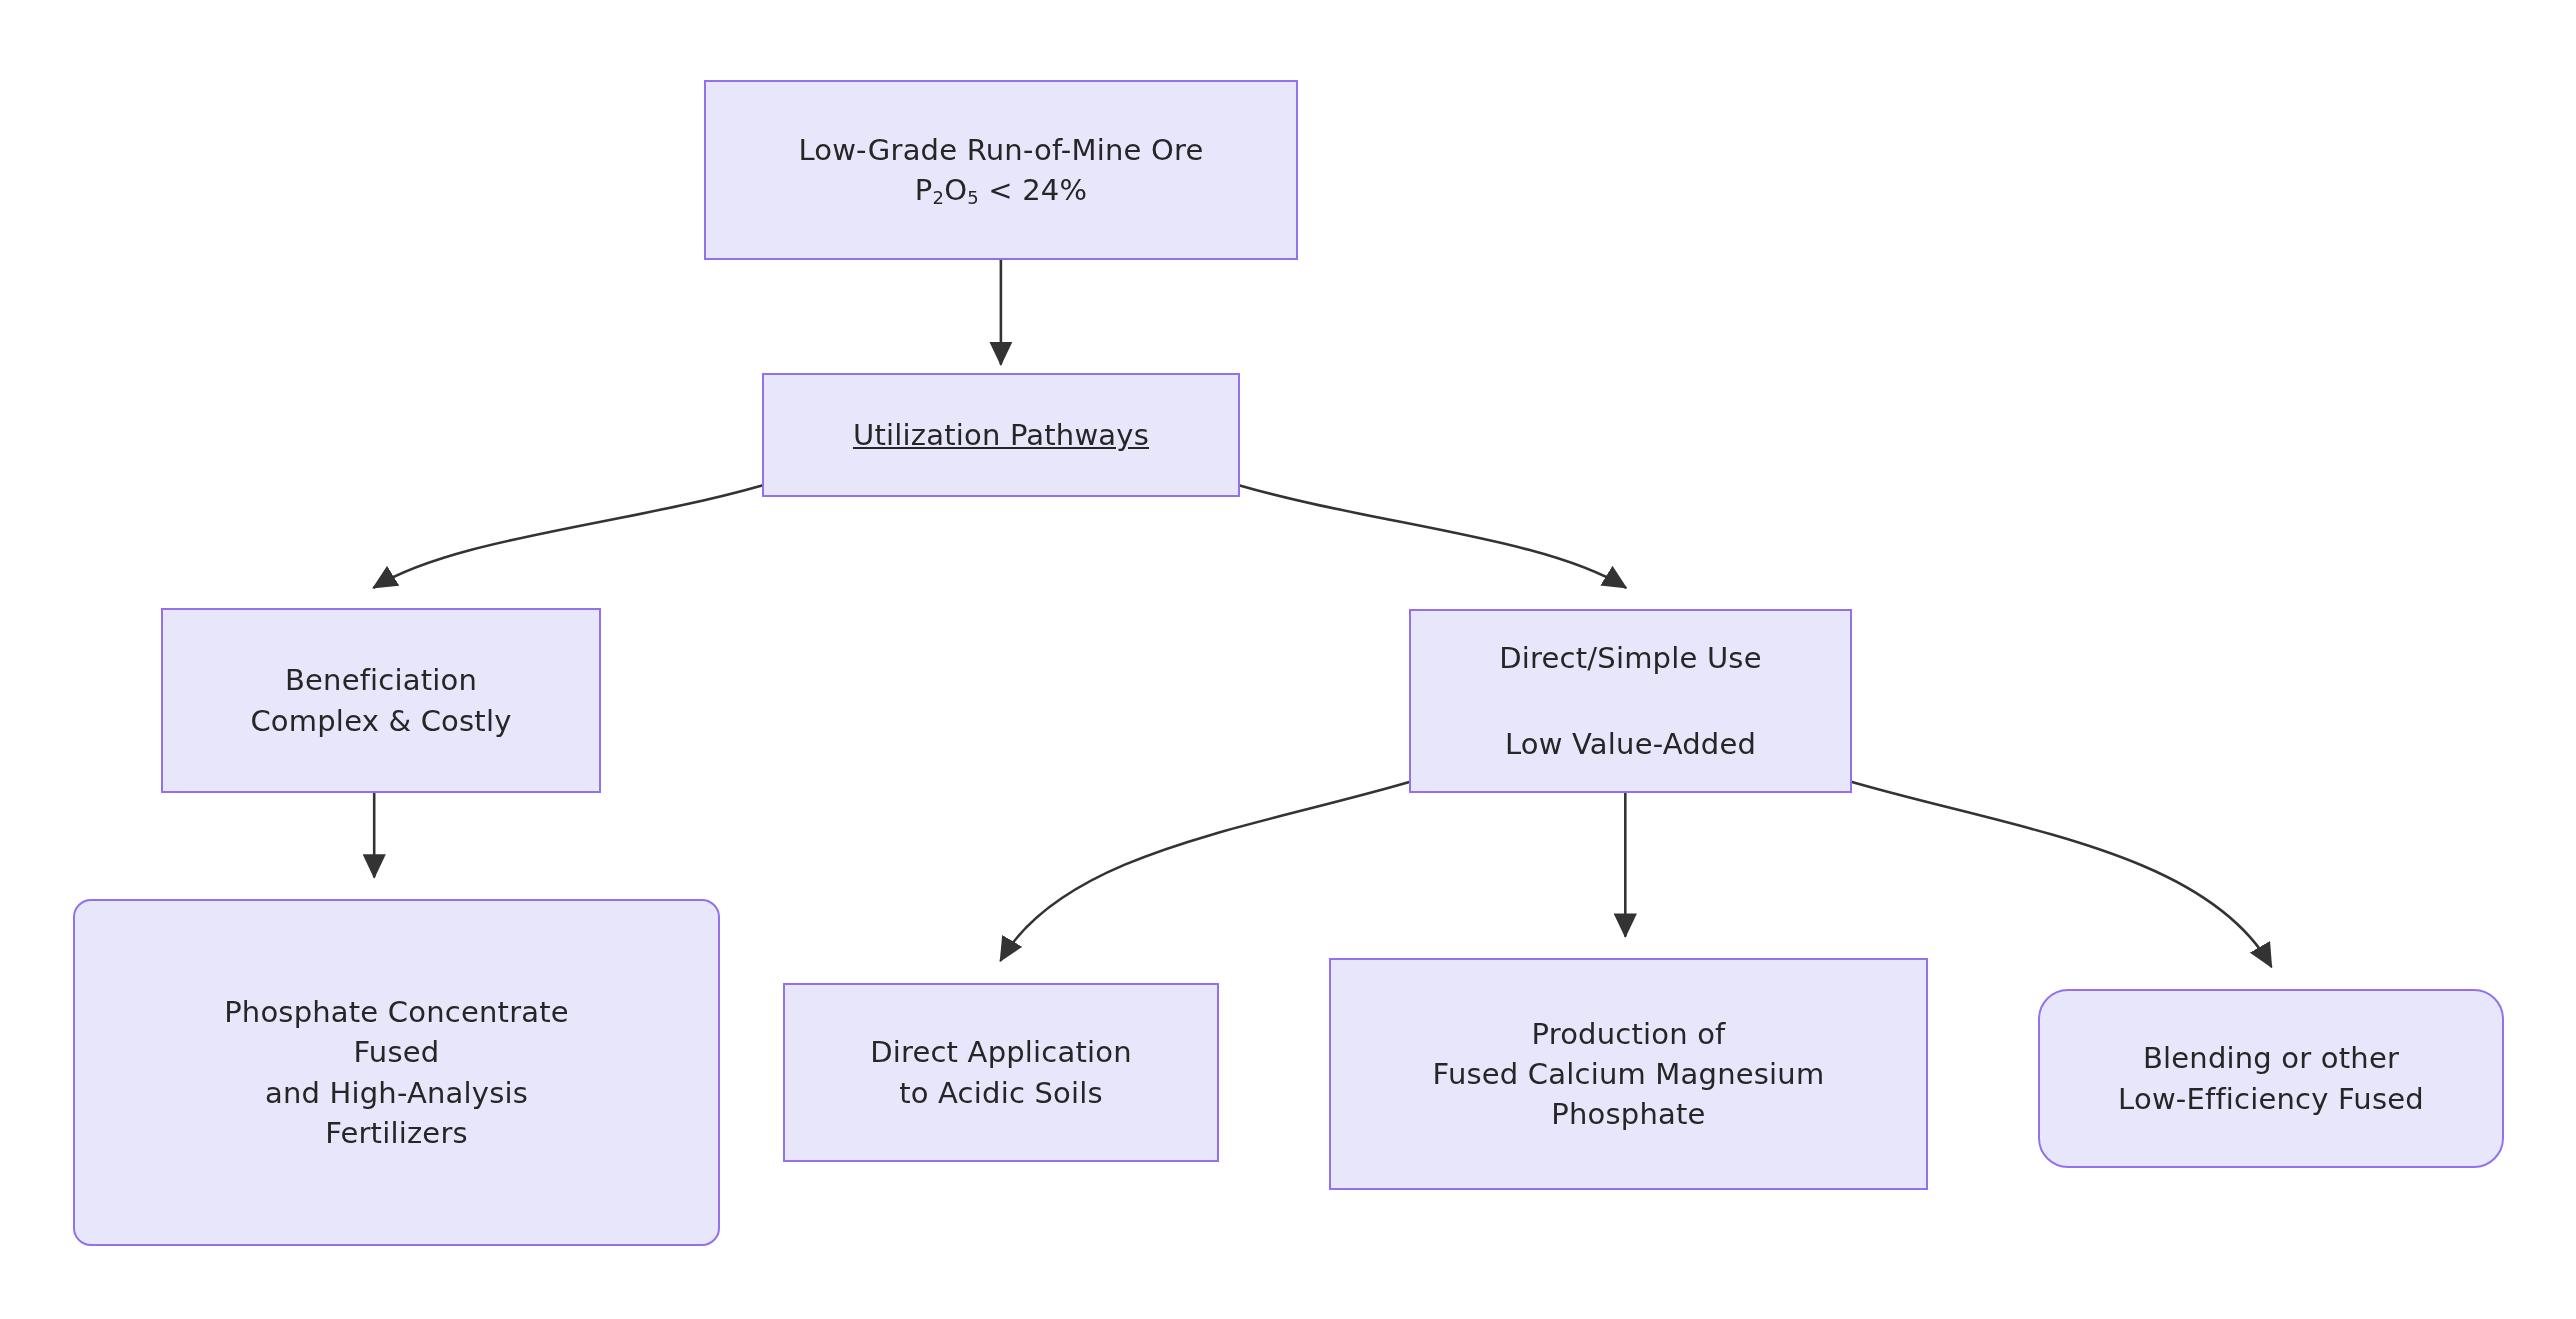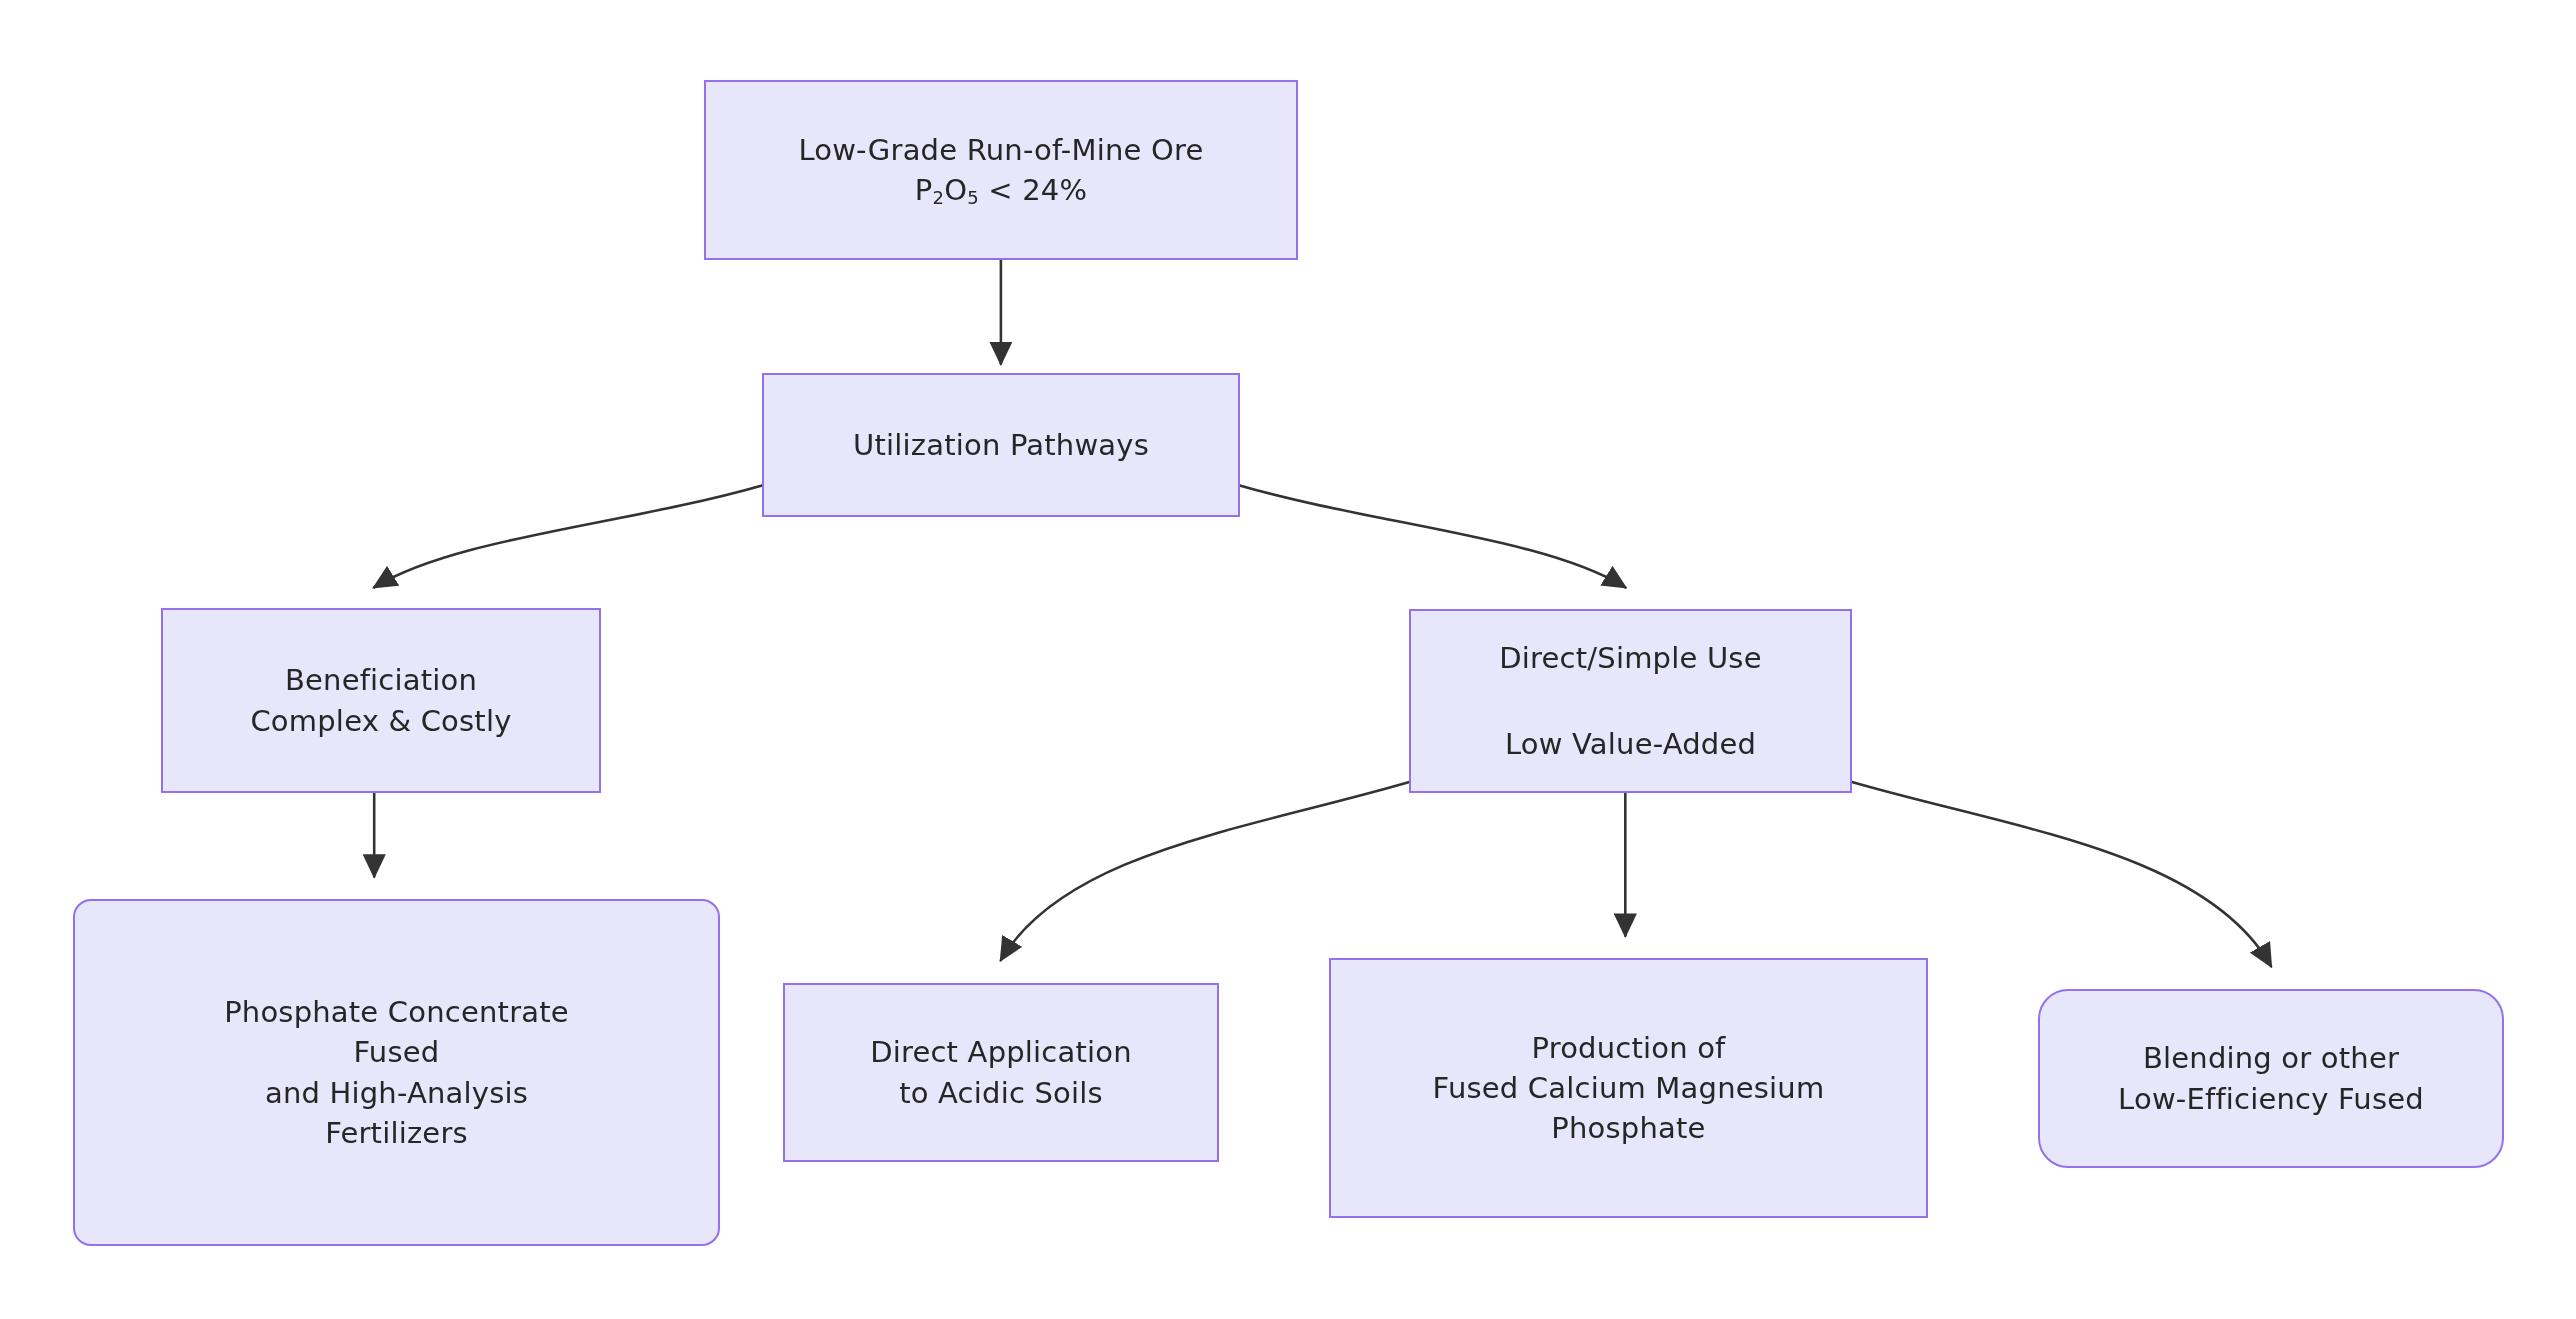--- a/index.html
+++ b/index.html
@@ -72,42 +72,42 @@
         <path d="M 2137 1043 L 2137 1230"></path>
         <path d="M 2435 1028 C 2650 1090, 2900 1120, 2986 1270"></path>
       </g>
   </svg>
 
   <div id="nodes-group">
       <div class="node" style="left: 704px; top: 80px; width: 594px; height: 180px;">
         <span class="line">Low-Grade Run-of-Mine Ore</span>
         <span class="line">P<sub>2</sub>O<sub>5</sub> &lt; 24%</span>
       </div>
-      <div class="node" style="left: 762px; top: 373px; width: 478px; height: 144px;">
+      <div class="node" style="left: 762px; top: 373px; width: 478px; height: 124px; text-decoration: underline;">
         <span class="line">Utilization Pathways</span>
       </div>
       <div class="node" style="left: 161px; top: 608px; width: 440px; height: 185px;">
         <span class="line">Beneficiation</span>
         <span class="line">Complex &amp; Costly</span>
       </div>
       <div class="node" style="left: 1409px; top: 609px; width: 443px; height: 184px; gap: 45px;">
         <span class="line">Direct/Simple Use</span>
         <span class="line">Low Value-Added</span>
       </div>
       <div class="node" style="left: 73px; top: 899px; width: 647px; height: 347px; border-radius: 18px;">
         <span class="line">Phosphate Concentrate</span>
         <span class="line">Fused</span>
         <span class="line">and High-Analysis</span>
         <span class="line">Fertilizers</span>
       </div>
       <div class="node" style="left: 783px; top: 983px; width: 436px; height: 179px;">
         <span class="line">Direct Application</span>
         <span class="line">to Acidic Soils</span>
       </div>
-      <div class="node" style="left: 1329px; top: 958px; width: 599px; height: 260px; align-items: center;">
+      <div class="node" style="left: 1329px; top: 958px; width: 599px; height: 232px; align-items: center;">
         <span class="line">Production of</span>
         <span class="line">Fused Calcium Magnesium</span>
         <span class="line">Phosphate</span>
       </div>
       <div class="node" style="left: 2038px; top: 989px; width: 466px; height: 179px; border-radius: 30px;">
         <span class="line">Blending or other</span>
         <span class="line">Low-Efficiency Fused</span>
       </div>
     </div>
 

